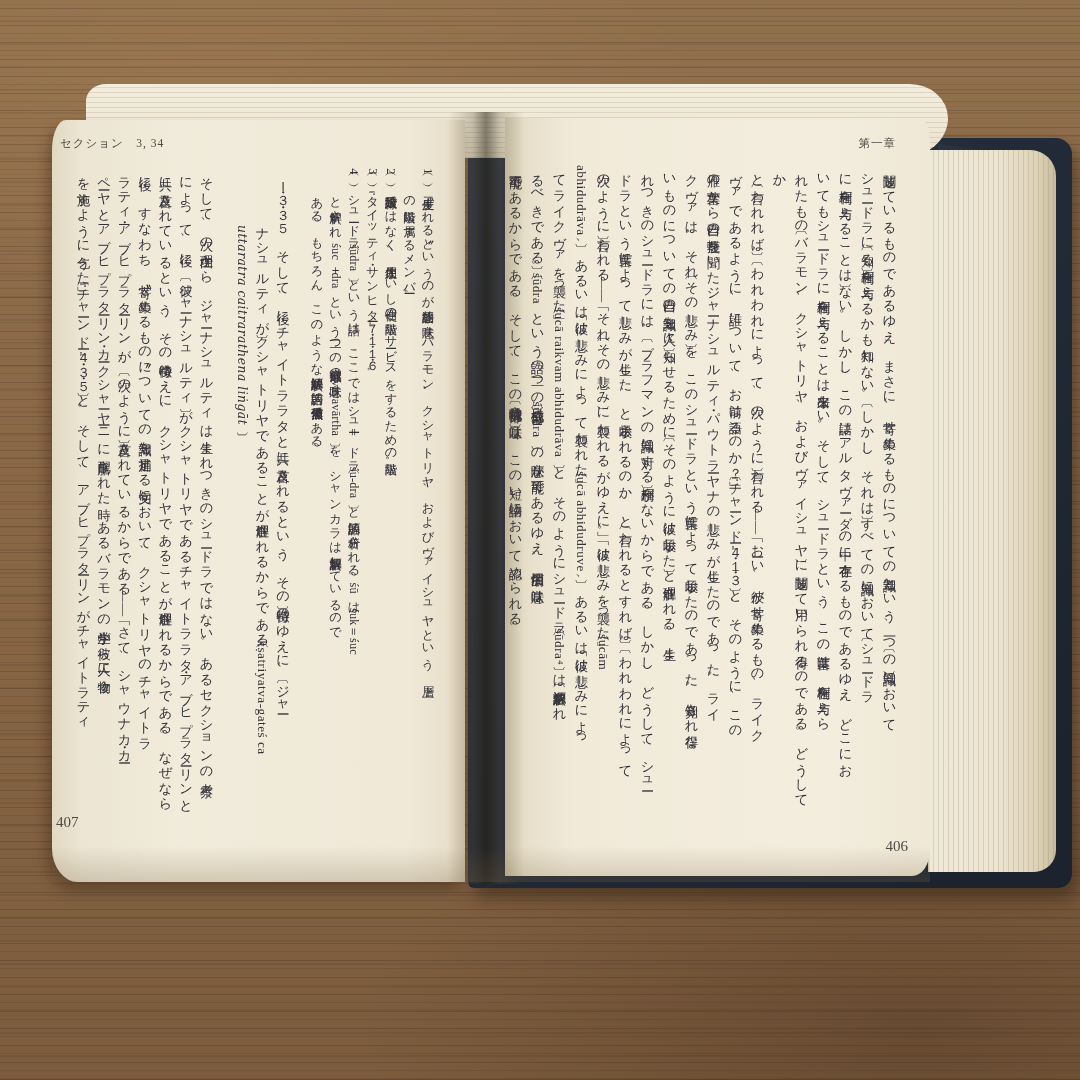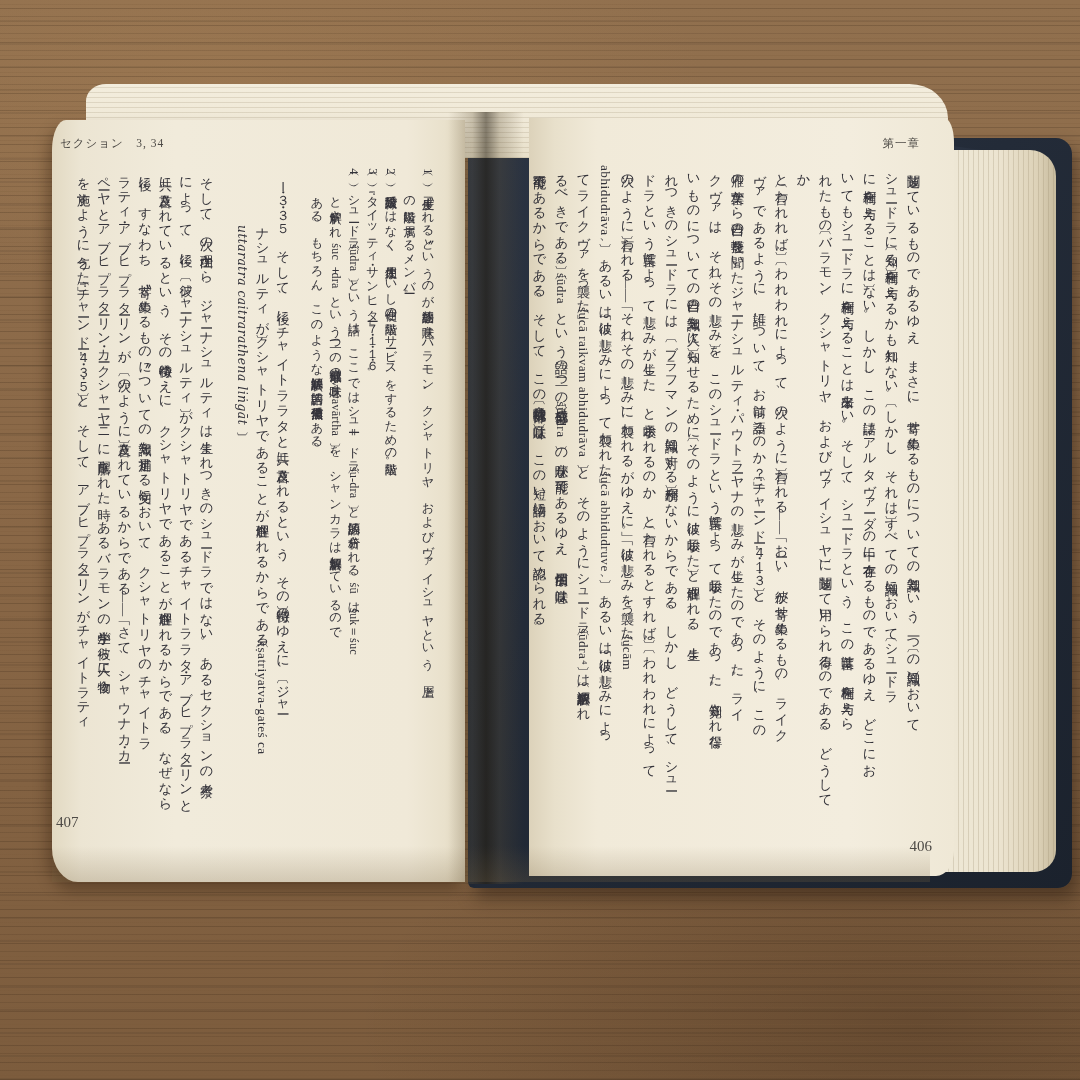--- a/index.html
+++ b/index.html
@@ -38,21 +38,21 @@
     background:linear-gradient(125deg,#2b3443,#1d2430);
     border-radius:0 18px 4px 0;transform:skewY(8deg);}
   
   .page{background:#efe8d7;}
   .page-left{left:52px;top:120px;width:413px;height:762px;
     background:linear-gradient(270deg,#ded4bc 0%,#e9e1cc 5%,#f0e9d8 14%,#f1ebdb 70%,#ece5d3 93%,#e2d9c2 100%);
     border-radius:14px 0 0 26px / 30px 0 0 34px;
     box-shadow:-5px 9px 14px rgba(40,24,10,.35);}
   .page-right{left:505px;top:118px;width:425px;height:758px;
     background:linear-gradient(90deg,#dcd2ba 0%,#e8e0cb 6%,#f1ead9 16%,#f3edde 75%,#efe8d6 100%);
-    border-radius:0 10px 18px 0 / 0 24px 26px 0;margin-left:24px;}
+    border-radius:0 10px 18px 0 / 0 24px 26px 0;}
   .gutter{left:448px;top:112px;width:76px;height:772px;
     background:linear-gradient(90deg,transparent 0%,rgba(92,78,52,.28) 32%,rgba(40,32,18,.55) 50%,rgba(92,78,52,.28) 68%,transparent 100%);
     pointer-events:none;}
   .page-bottom-shade{left:52px;top:846px;width:878px;height:36px;
     background:linear-gradient(180deg,transparent,rgba(120,100,66,.25));pointer-events:none;}
   
   .running-head{font-size:11.5px;color:#4d4a46;letter-spacing:1px;}
   .pagenum{font-size:15px;color:#4d4a46;}
   .vtext{writing-mode:vertical-rl;text-orientation:mixed;color:#34333a;}
   .vcol{height:100%;overflow:hidden;letter-spacing:.5px;}

